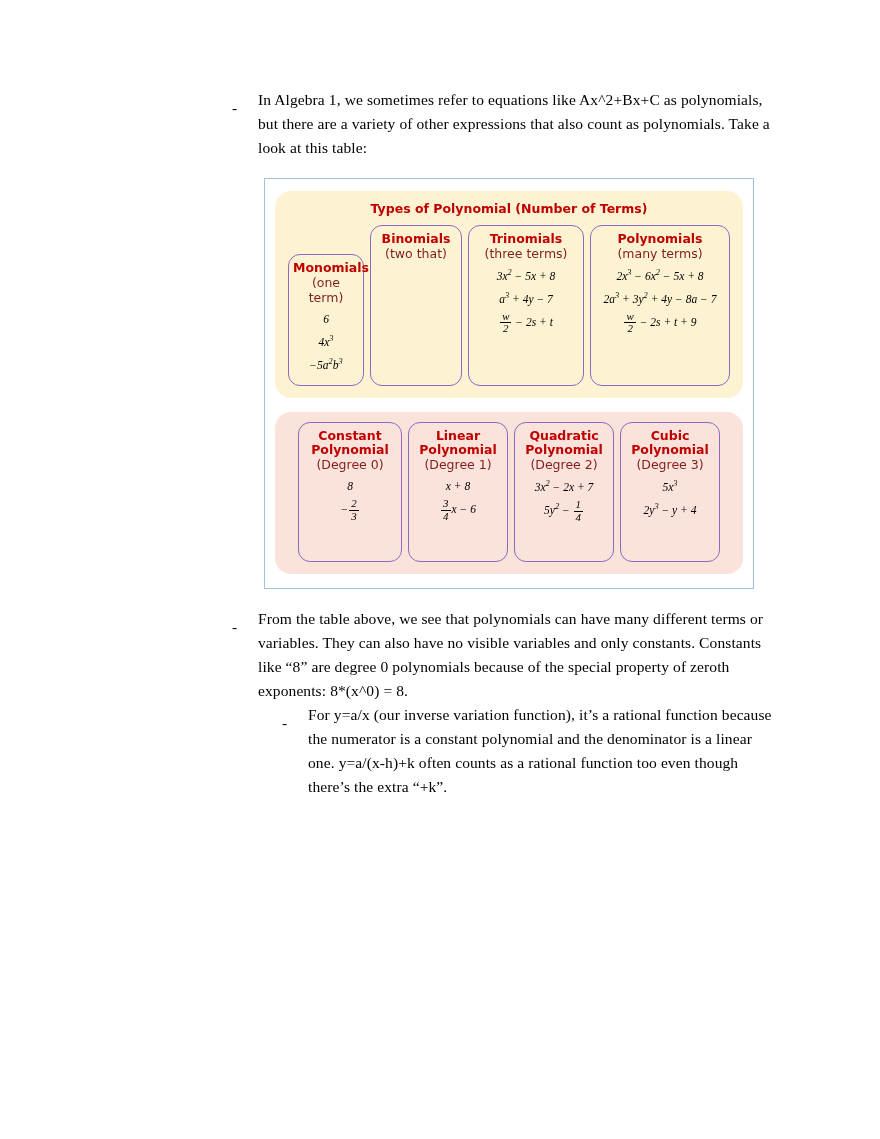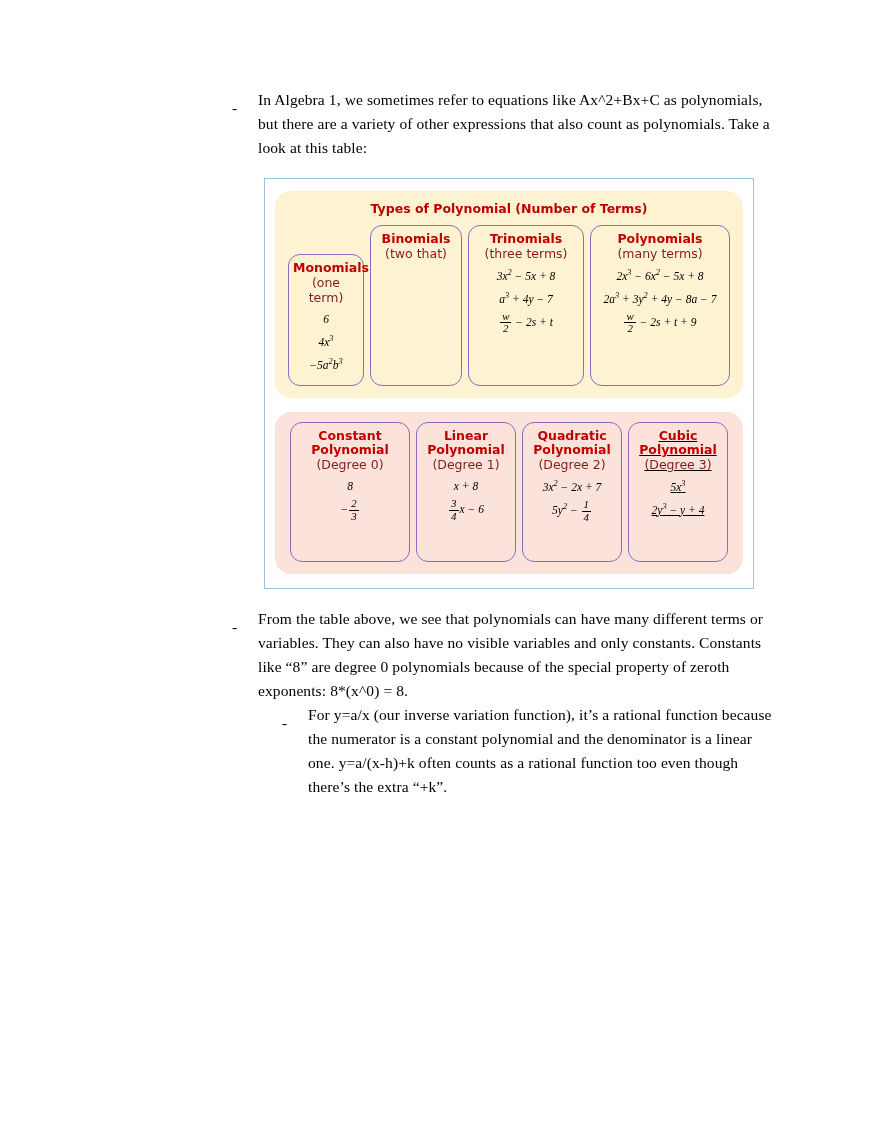--- a/index.html
+++ b/index.html
@@ -148,24 +148,24 @@
   }
   .frac .num { display: block; border-bottom: 1px solid #000; padding: 0 2px; }
   .frac .den { display: block; padding: 0 2px; }
 
   
   .w-mono { width: 76px; margin-top: 29px; }
   .w-bino { width: 92px; }
   .w-tri  { width: 116px; }
   .w-poly { width: 140px; }
 
-  .w-const { width: 120px; }
+  .w-const { width: 104px; }
   .w-lin   { width: 100px; }
   .w-quad  { width: 100px; }
-  .w-cub   { width: 100px; text-decoration: underline; }
+  .w-cub   { width: 100px; }
 
   .spacer-top { height: 88px; }
 </style>
 </head>
 <body>
 
 <div class="page">
 
   <div class="spacer-top"></div>
 

